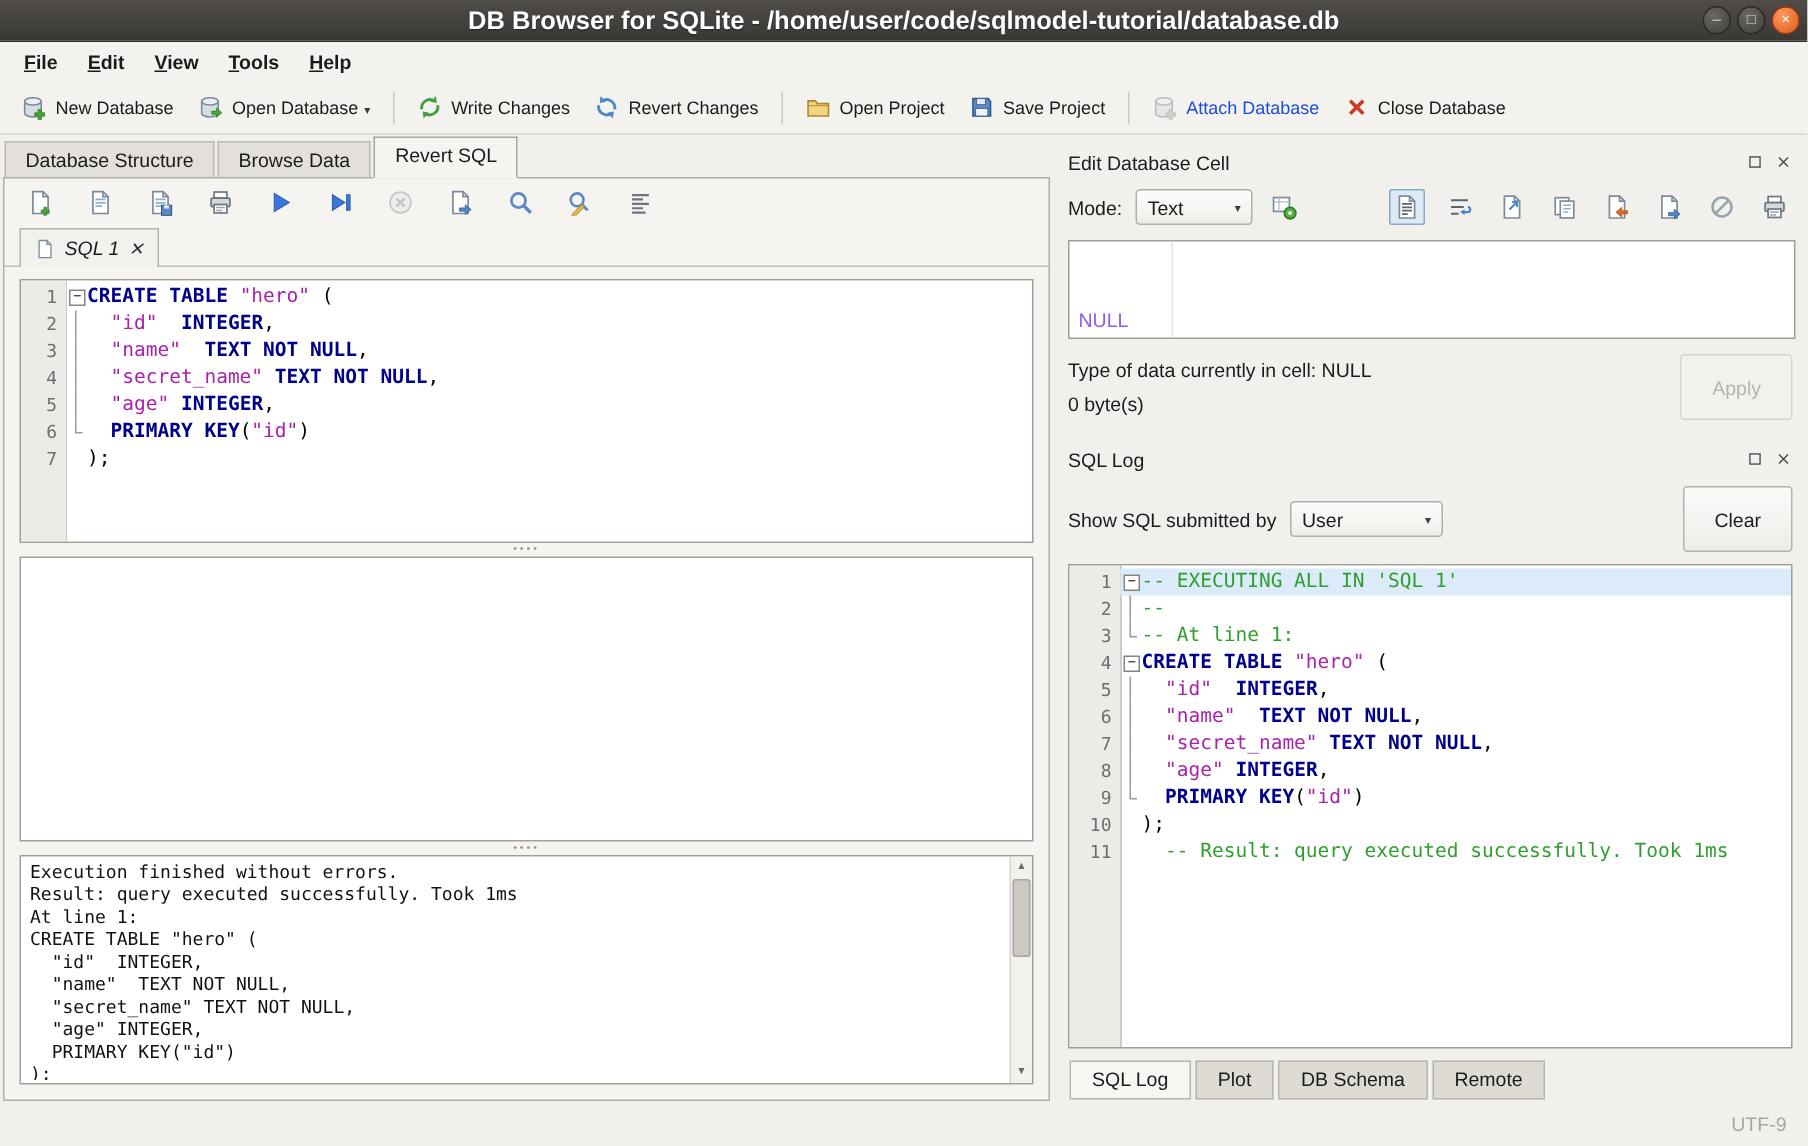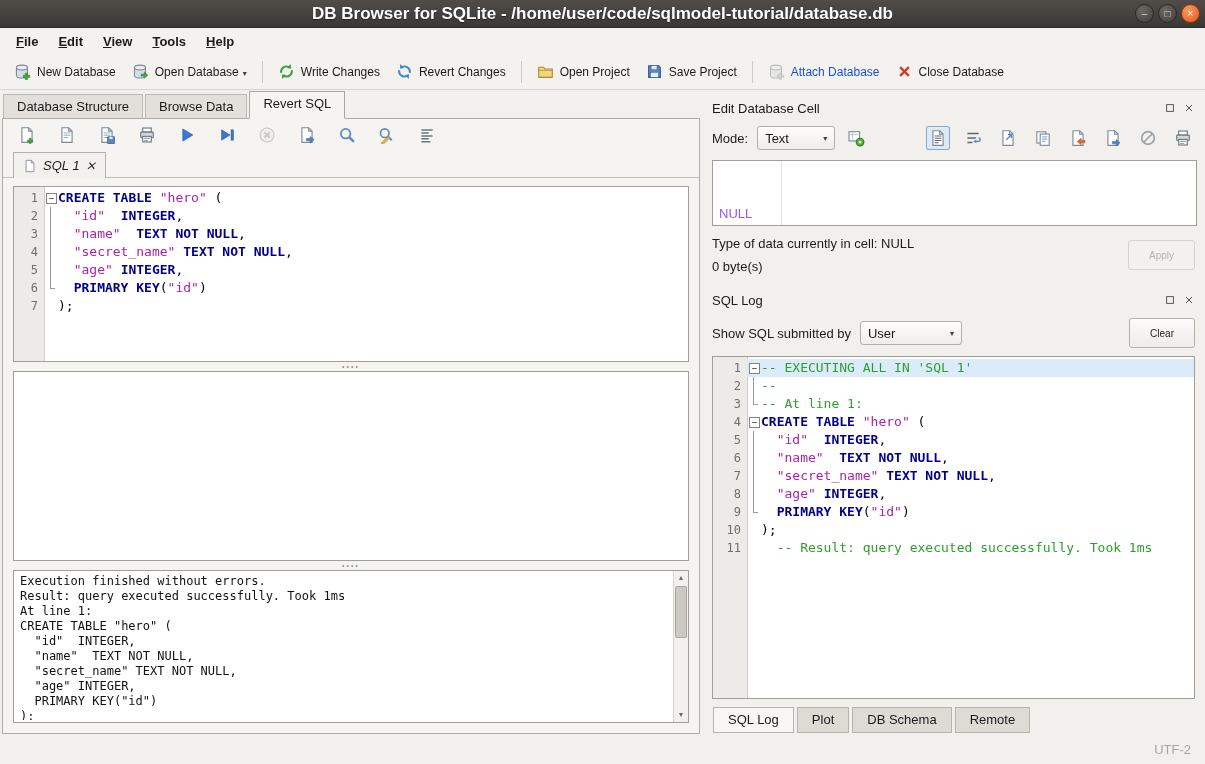--- a/index.html
+++ b/index.html
@@ -97,21 +97,21 @@
   .mode-combo { width:78px; }
   .user-combo { width:102px; }
   .cell-icons { display:flex; gap:11px; margin-left:auto; align-items:center; }
 
   .cell-box { height:66px; border:1px solid #a19d97; background:#fff; position:relative; }
   .cell-box::before { content:""; position:absolute; left:68px; top:0; bottom:0; width:1px; background:#e6e4e0; }
   .cell-text { position:absolute; left:6px; top:4px; font-size:13px; color:#8b5cf6;margin-top:41px; }
 
   .cell-info { display:flex; align-items:center; margin:10px 2px 0 0; }
   .ti { display:flex; flex-direction:column; gap:8px; }
-  .btn { font-family:inherit; font-size:10px; height:30px; padding:0 20px; border:1px solid #b5b1ab; border-radius:3px; background:linear-gradient(#fcfbfa,#eeece8); color:#1b1b1b; }
+  .btn { font-family:inherit; font-size:13px; height:44px; padding:0 20px; border:1px solid #b5b1ab; border-radius:3px; background:linear-gradient(#fcfbfa,#eeece8); color:#1b1b1b; }
   .btn.apply { margin-left:auto; }
   .btn.disabled { color:#b7b3ae; border-color:#d7d4cf; background:#f3f1ee; }
 
   .log-header { margin-top:14px; }
   .filter-row { display:flex; align-items:center; gap:9px; margin:2px 2px 8px 0; }
   .filter-row .btn { margin-left:auto; }
 
   .log-box { flex:1; border:1px solid #a19d97; background:#fff; overflow:hidden; margin-bottom:8px; margin-right:2px; }
 
   .bottom-tabs { height:27px; display:flex; gap:3px; align-items:flex-start; padding-left:1px; }
@@ -617,14 +617,14 @@
     <div class="bottom-tabs" id="bottom-tabs">
         <div class="btab active">SQL Log</div>
         <div class="btab">Plot</div>
         <div class="btab">DB Schema</div>
         <div class="btab">Remote</div>
       </div>
   </div>
 </div>
 
 <div class="statusbar">
-  <span class="enc">UTF-2</span>
+  <span class="enc">UTF-9</span>
 </div>
 
 </body></html>

